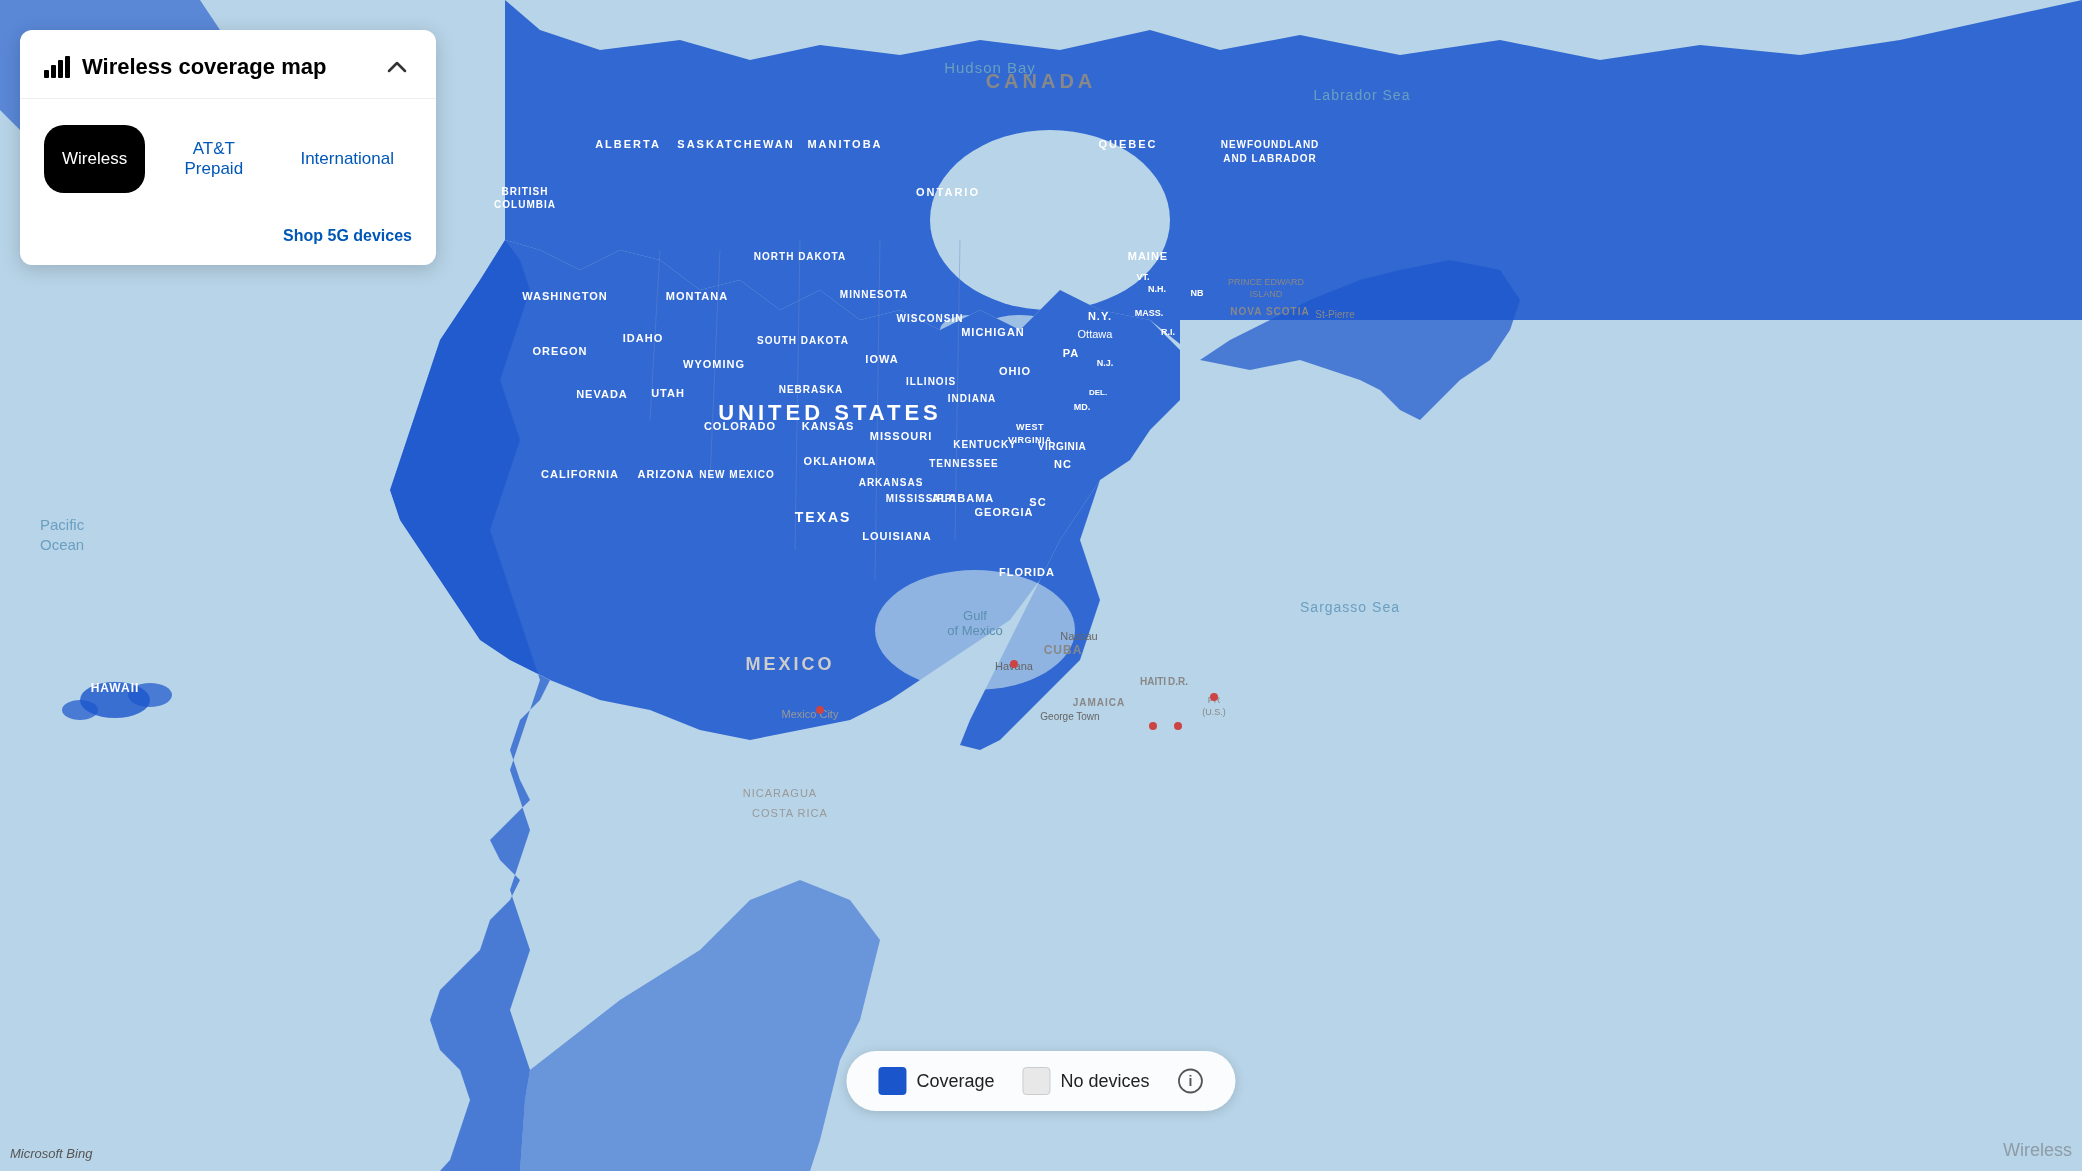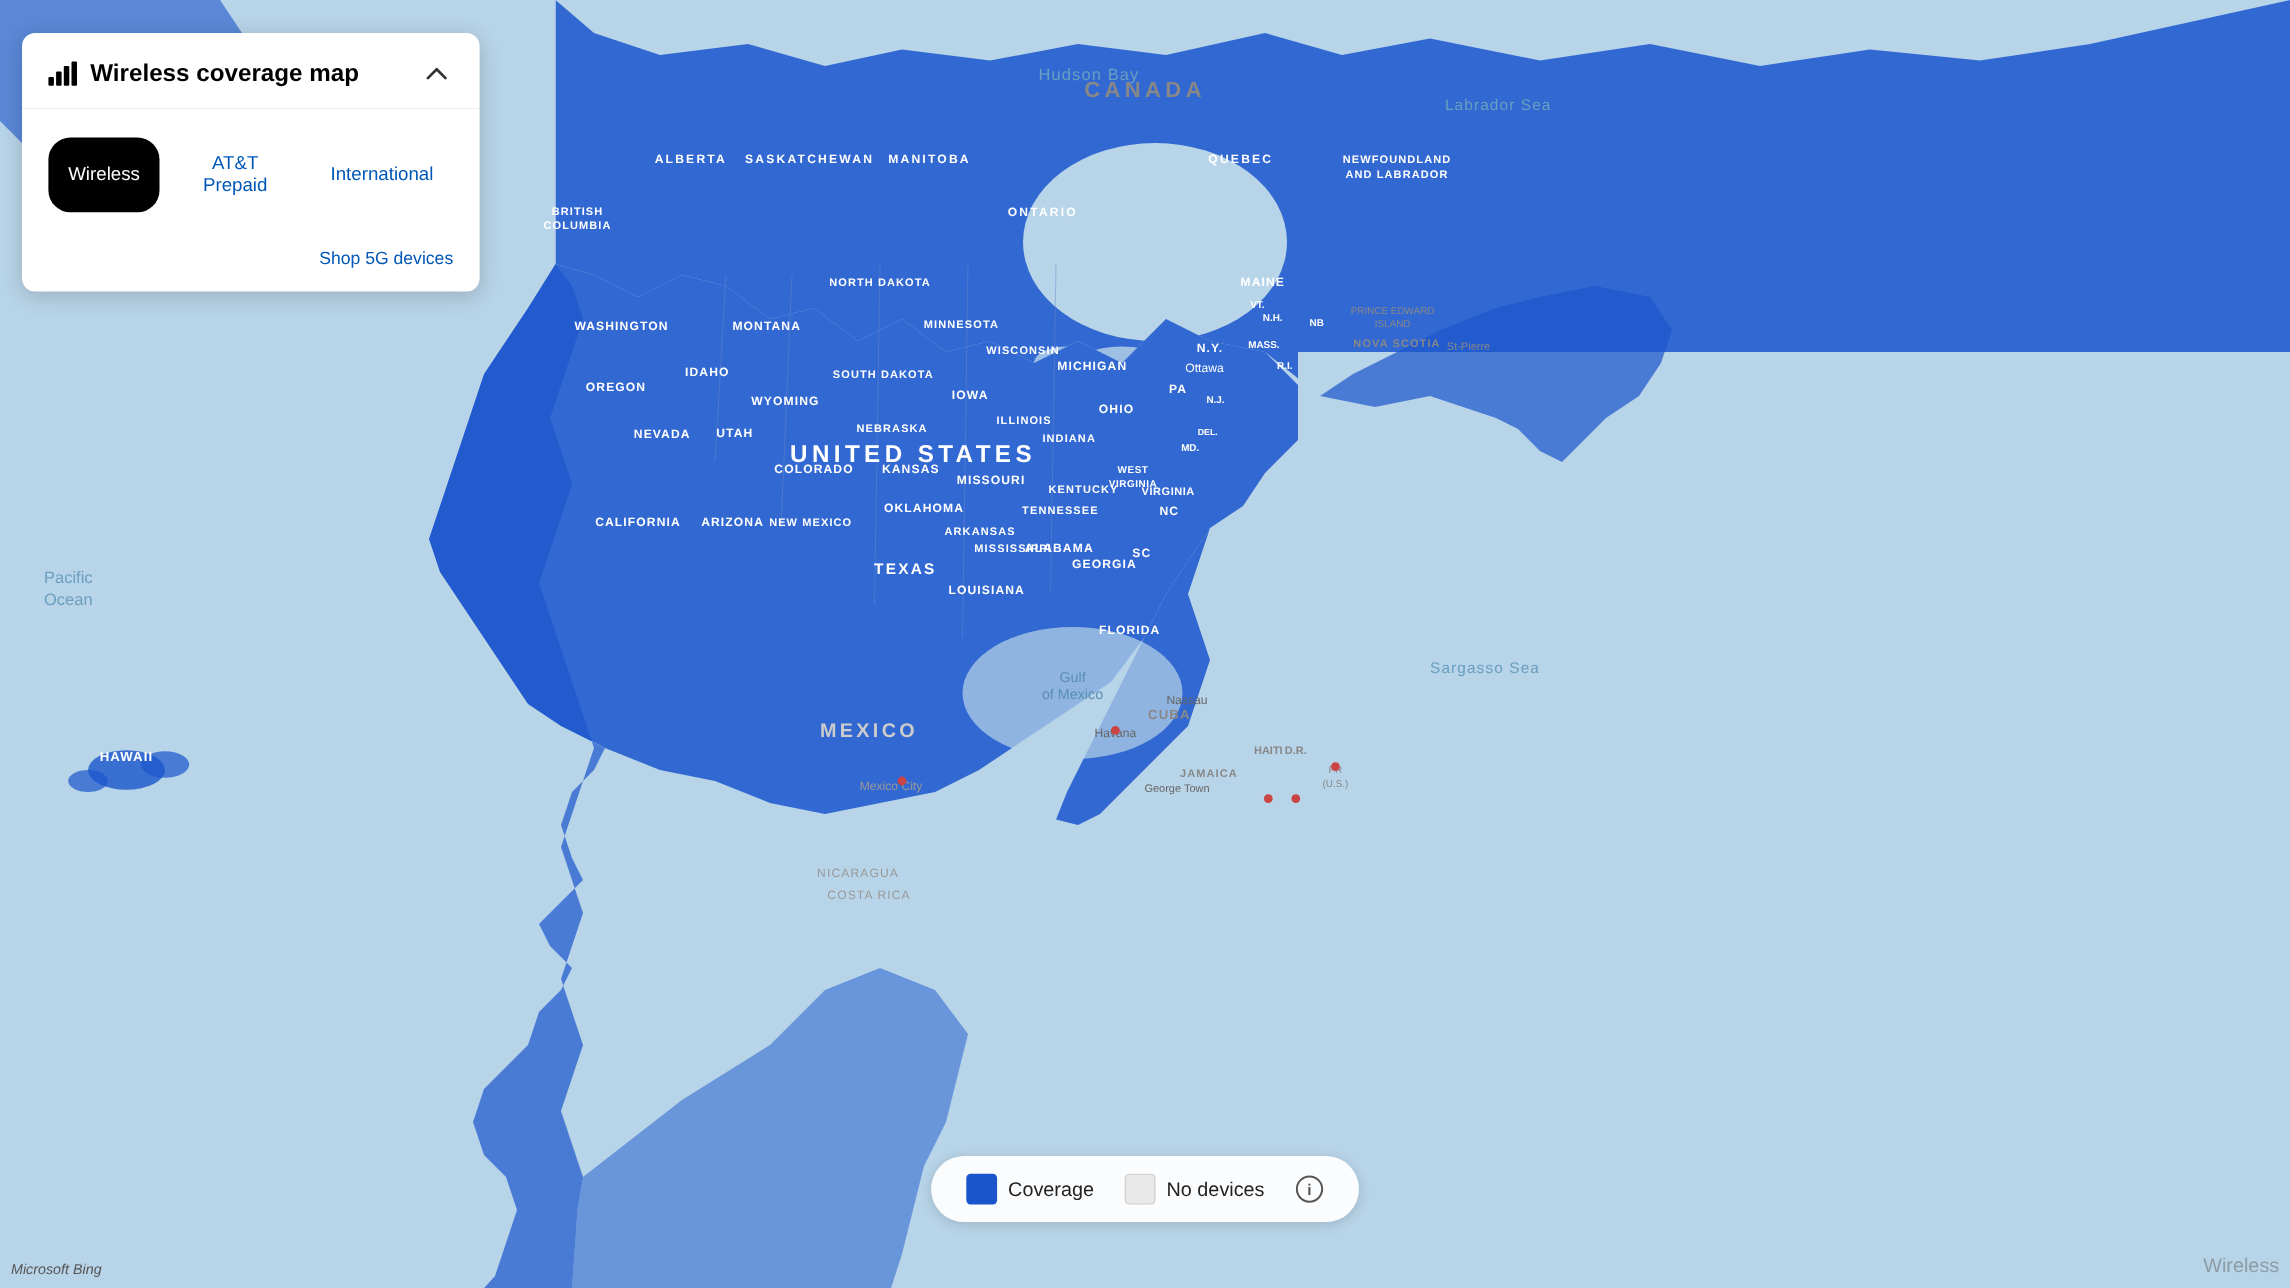--- a/index.html
+++ b/index.html
@@ -154,21 +154,21 @@
     #shop-link-area {
       padding: 8px 24px 20px;
       display: flex;
       justify-content: flex-end;
     }
 
     #shop-link {
       color: #0057b8;
       text-decoration: none;
       font-size: 16px;
-      font-weight: 400;
+      font-weight: 700;
     }
 
     
     #legend {
       position: absolute;
       bottom: 60px;
       left: 50%;
       transform: translateX(-50%);
       background: rgba(255,255,255,0.92);
       border-radius: 30px;

